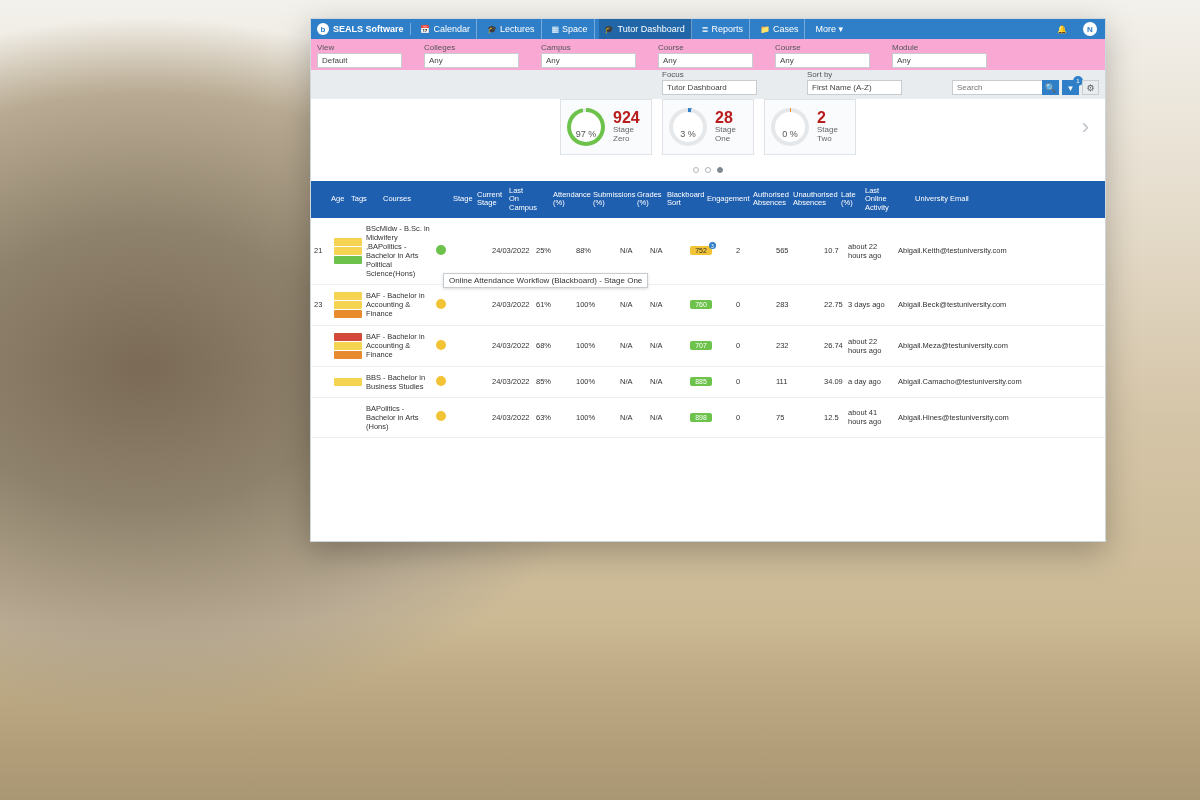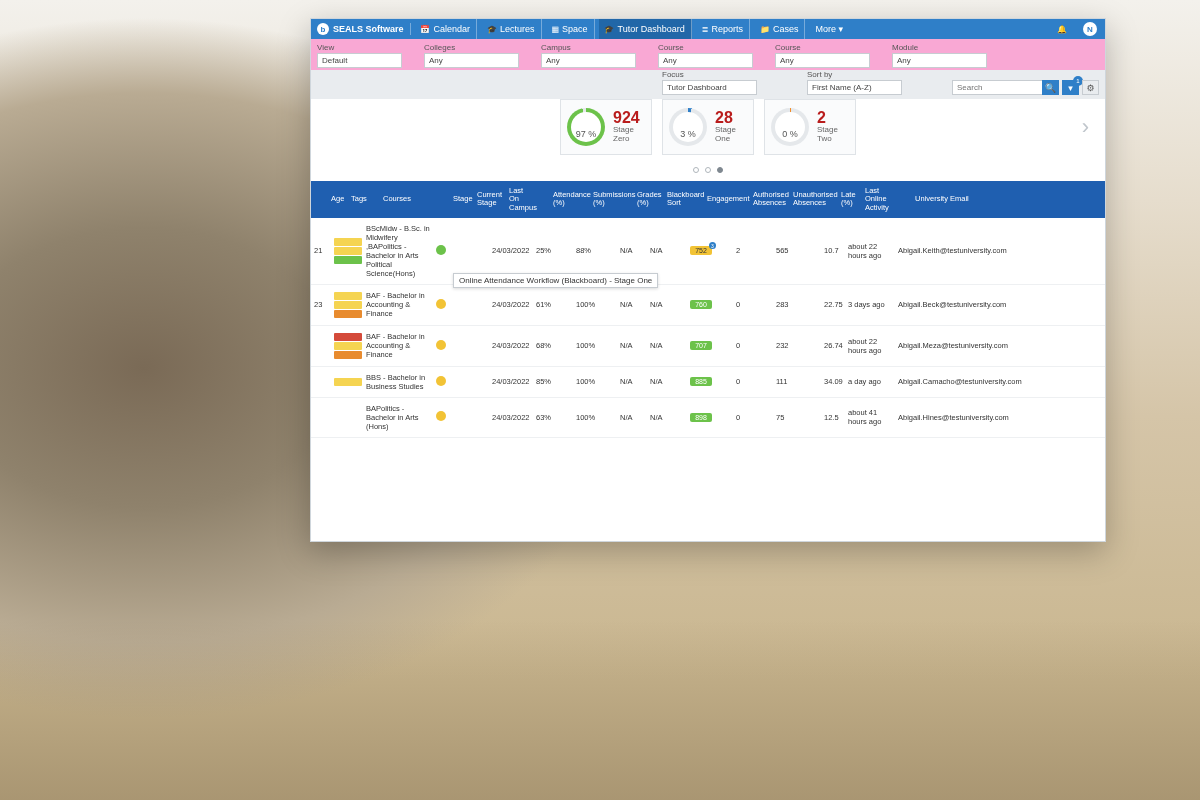--- a/index.html
+++ b/index.html
@@ -368,16 +368,16 @@
     <td>N/A</td>
     <td><span class="eng green">898</span></td>
     <td>0</td>
     <td>75</td>
     <td>12.5</td>
     <td>about 41 hours ago</td>
     <td>Abigail.Hines@testuniversity.com</td>
           </tr>
         </tbody>
     </table>
-    <div class="tooltip" style="left:142px; top:92px;">Online Attendance Workflow (Blackboard) - Stage One</div>
+    <div class="tooltip" style="left:132px; top:92px;">Online Attendance Workflow (Blackboard) - Stage One</div>
   </div>
 
 </div>
 
 </body></html>

